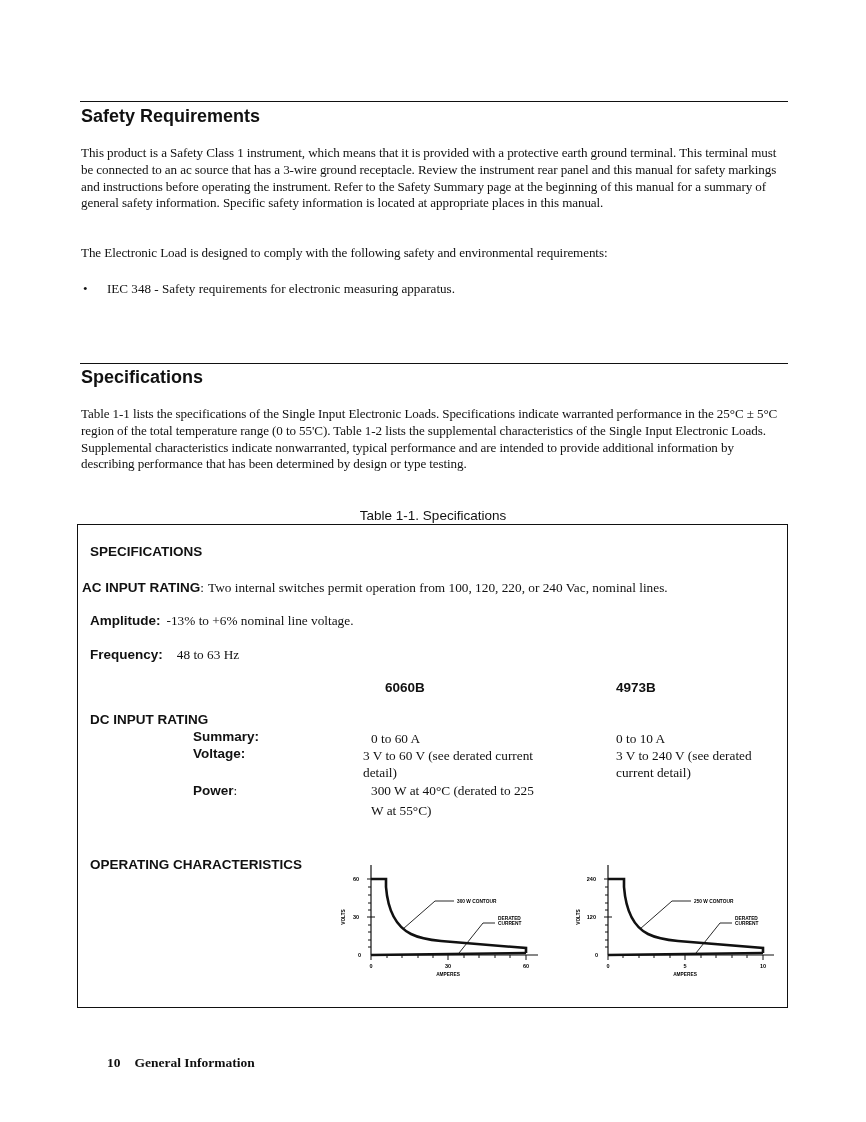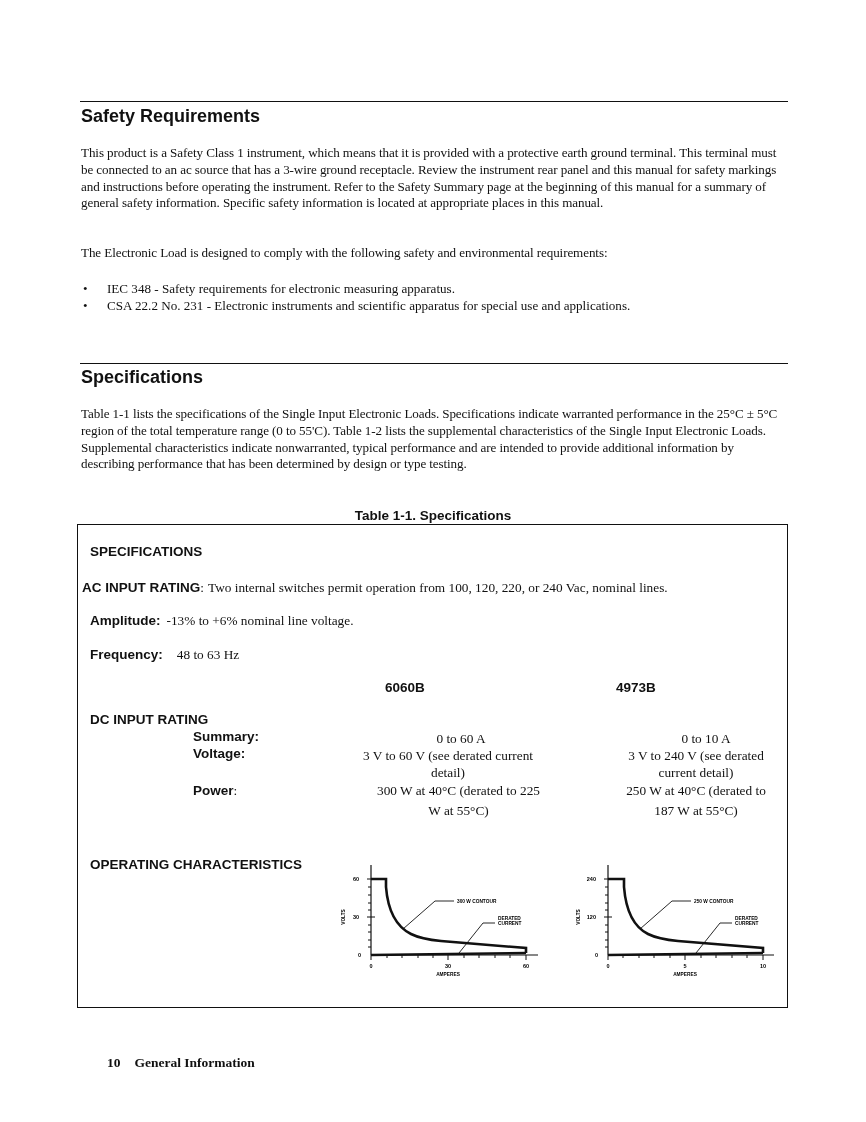--- a/index.html
+++ b/index.html
@@ -3,42 +3,41 @@
 <meta charset="utf-8">
 <style>
   html, body { margin: 0; padding: 0; background: #ffffff; }
   body { width: 866px; height: 1122px; position: relative; overflow: hidden; color: #111; }
   .rule { position: absolute; left: 80px; width: 708px; height: 0; border-top: 1.3px solid #111; }
   .heading { position: absolute; left: 81px; font-family: "Liberation Sans", sans-serif; font-weight: bold; font-size: 18px; }
   .para { position: absolute; left: 81px; width: 706px; font-family: "Liberation Serif", serif; font-size: 13.1px; line-height: 16.8px; letter-spacing: -0.1px; }
   ul.bullets { position: absolute; left: 81px; top: 280px; margin: 0; padding: 0; list-style: none; font-family: "Liberation Serif", serif; font-size: 13.1px; line-height: 17.4px; }
   ul.bullets li { position: relative; padding-left: 26px; }
   ul.bullets li::before { content: "\2022"; position: absolute; left: 2px; top: 0; font-size: 13px; }
-  .table-caption { position: absolute; left: 0; width: 866px; top: 508px; text-align: center; font-family: "Liberation Sans", sans-serif; font-weight: bold; font-size: 13.5px; }
+  .table-caption { position: absolute; left: 0; width: 866px; top: 508px; text-align: center; font-family: "Liberation Sans", sans-serif; font-weight: normal; font-size: 13.5px; }
   .spec-box { position: absolute; left: 77px; top: 524px; width: 711px; height: 484px; border: 1.3px solid #111; box-sizing: border-box; }
   .abs { position: absolute; }
   .lbl { font-family: "Liberation Sans", sans-serif; font-weight: bold; font-size: 13.5px; }
   .val { font-family: "Liberation Serif", serif; font-size: 13.3px; }
-  .cell { position: absolute; font-family: "Liberation Serif", serif; font-size: 13.3px; line-height: 17px; width: 180px; text-align: center; }
+  .cell { position: absolute; font-family: "Liberation Serif", serif; font-size: 13.3px; line-height: 17px; width: 180px; }
   .chart { position: absolute; }
   .chart svg { display: block; }
   .chart text { font-family: "Liberation Sans", sans-serif; font-weight: bold; }
   .footer { position: absolute; left: 107px; top: 1055px; font-family: "Liberation Serif", serif; font-weight: bold; font-size: 13.5px; }
   .footer span + span { margin-left: 14px; }
 </style>
 </head>
 <body>
 
 <div class="rule" style="top:101px;"></div>
 <div class="heading" style="top:106px;">Safety Requirements</div>
 <div class="para" style="top:145px;">This product is a Safety Class 1 instrument, which means that it is provided with a protective earth ground terminal. This terminal must be connected to an ac source that has a 3-wire ground receptacle. Review the instrument rear panel and this manual for safety markings and instructions before operating the instrument. Refer to the Safety Summary page at the beginning of this manual for a summary of general safety information. Specific safety information is located at appropriate places in this manual.</div>
 <div class="para" style="top:245px;">The Electronic Load is designed to comply with the following safety and environmental requirements:</div>
 <ul class="bullets">
   <li>IEC 348 - Safety requirements for electronic measuring apparatus.</li>
-  <li>CSA 22.2 No. 231 - Electronic instruments and scientific apparatus for special use and applications.</li>
 </ul>
 
 <div class="rule" style="top:363px;"></div>
 <div class="heading" style="top:367px;">Specifications</div>
 <div class="para" style="top:406px;">Table 1-1 lists the specifications of the Single Input Electronic Loads.  Specifications indicate warranted performance in the 25°C ± 5°C region of the total temperature range (0 to 55'C).  Table 1-2 lists the supplemental characteristics of the Single Input Electronic Loads.  Supplemental characteristics indicate nonwarranted, typical performance and are intended to provide additional information by describing performance that has been determined by design or type testing.</div>
 
 <div class="table-caption">Table 1-1.  Specifications</div>
 
 <div class="spec-box">
   <div class="abs lbl" style="left:12px; top:19px;">SPECIFICATIONS</div>
@@ -68,21 +67,20 @@
   <div class="cell" style="left:538px; top:205px;">0 to 10 A</div>
 
   <div class="abs lbl" style="left:115px; top:221px;">Voltage:</div>
   <div class="cell" style="left:285px; top:222px; width:170px;">3 V to 60 V (see derated current detail)</div>
   <div class="cell" style="left:538px; top:222px; width:160px;">3 V to 240 V (see derated current detail)</div>
 
   <div class="abs" style="left:115px; top:256px;">
     <span class="lbl">Power</span><span class="val">:</span>
   </div>
   <div class="cell" style="left:293px; top:256px; width:175px; line-height:20px;">300 W at 40°C (derated to 225 W at 55°C)</div>
-  <div class="cell" style="left:538px; top:256px; width:160px; line-height:20px;">250 W at 40°C (derated to 187 W at 55°C)</div>
 
   <div class="abs lbl" style="left:12px; top:308px;margin-top:24px;">OPERATING CHARACTERISTICS</div>
 
   <div class="chart" style="left:253px; top:332px;">
     <svg width="220" height="130" viewBox="0 0 220 130">
 
       <line x1="40" y1="8" x2="40" y2="98" stroke="#111" stroke-width="1.2"></line>
 
       <g stroke="#111" stroke-width="1">
         <line x1="36" y1="22" x2="44" y2="22"></line>

